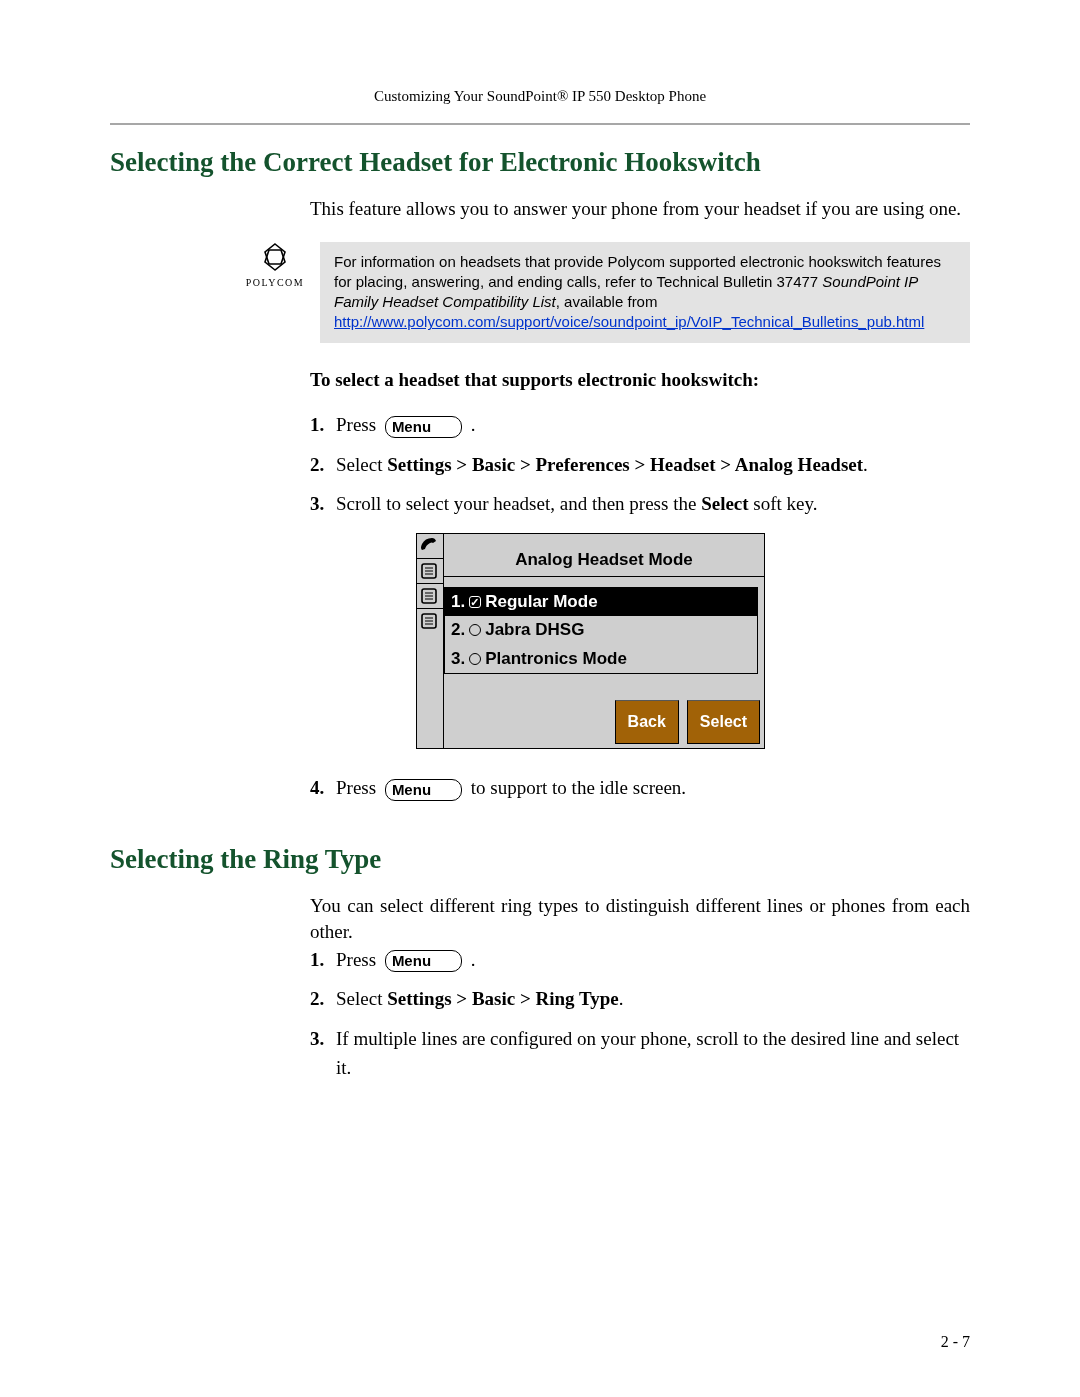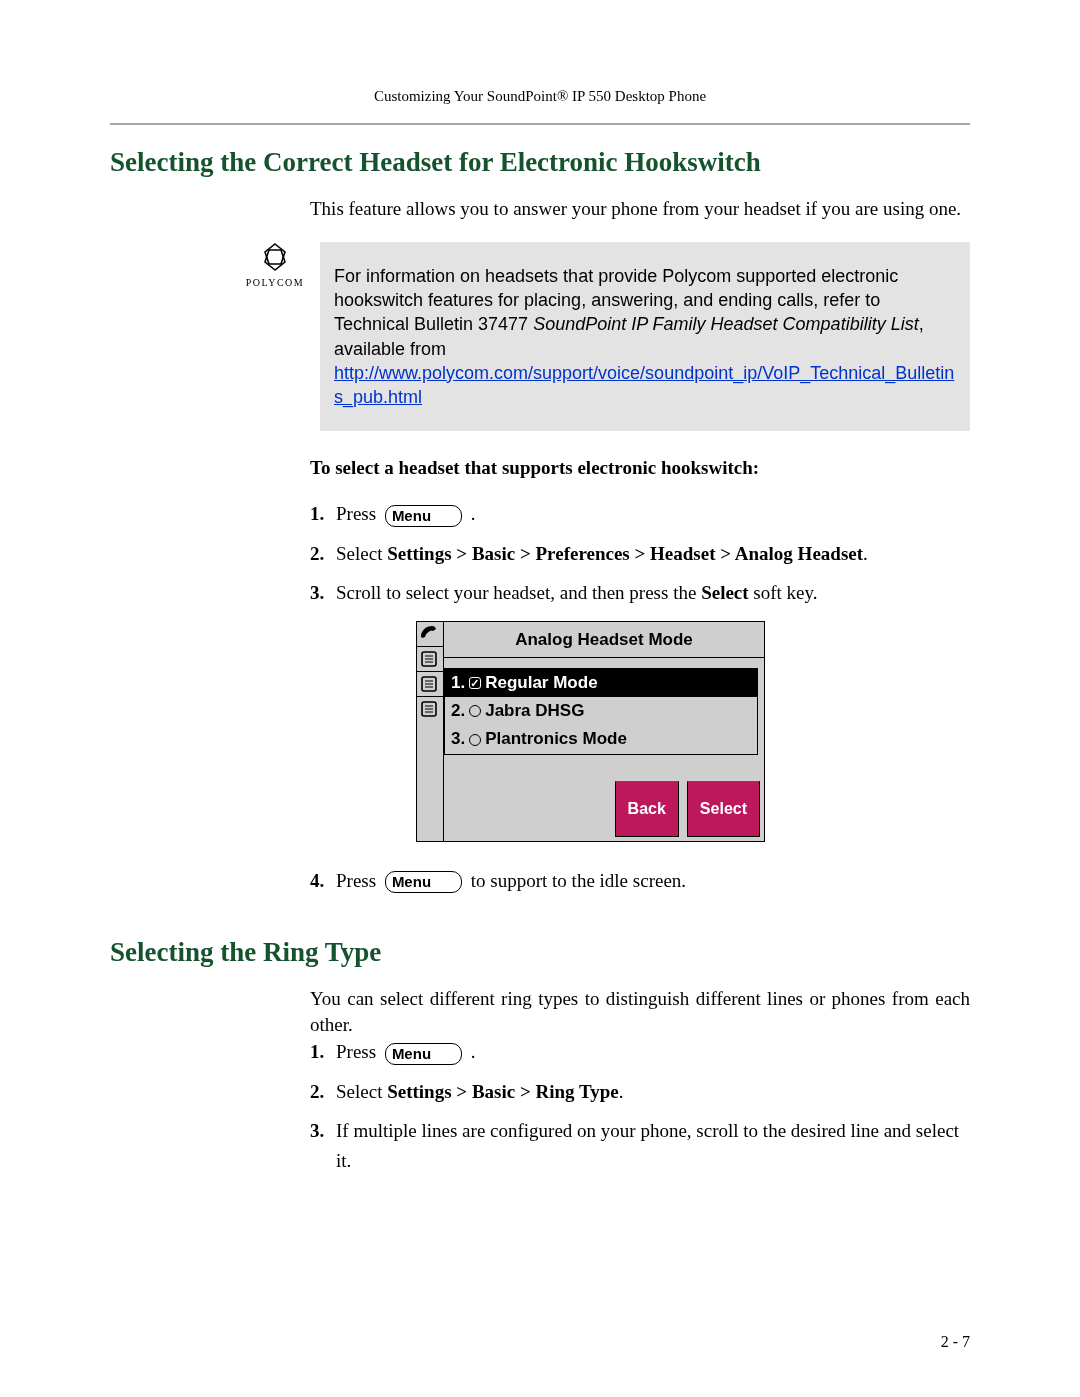--- a/index.html
+++ b/index.html
@@ -57,23 +57,23 @@
     font-size: 30px;
     line-height: 1;
   }
   .note-logo .brand {
     font-size: 10px;
     letter-spacing: 1.5px;
   }
   .note-box {
     flex: 1;
     background: #e3e3e3;
-    padding: 22px 14px;
+    padding: 10px 14px;
     font-family: Arial, Helvetica, sans-serif;
-    font-size: 18px;
+    font-size: 15px;
     line-height: 1.35;
     margin-right: 0;
   }
   .note-box em { font-style: italic; }
   .note-box a {
     color: #0033cc;
     text-decoration: underline;
     word-break: break-all;
   }
   .sub-heading {
@@ -141,21 +141,21 @@
     position: relative;
     background: #cfcfcf;
   }
   .side-cell svg { display:block; }
   .phone-main {
     flex: 1;
     padding: 0 0 0 0;
   }
   .phone-title {
     text-align: center;
-    padding: 5px 0 3px 0;
+    padding: 13px 0 3px 0;
     border-bottom: 1.5px solid #000;
     font-size: 17px;
   }
   .phone-gap {
     height: 10px;
   }
   .phone-list {
     border: 1.5px solid #000;
     margin: 0 6px 0 0;
   }
@@ -185,24 +185,24 @@
     font-size: 11px;
     left: 0; top: -3px;
   }
   .phone-softkeys {
     display: flex;
     justify-content: flex-end;
     gap: 8px;
     padding: 26px 4px 4px 0;
   }
   .softkey {
-    background: #be185d;
+    background: #a16207;
     color: #fff;
     font-size: 16px;
-    padding: 17px 12px;
+    padding: 11px 12px;
     border: 1.5px solid #000;
     border-top-color:#575757;
     line-height: 20px;
   }
   .page-num {
     position: absolute;
     bottom: 46px;
     right: 110px;
     font-size: 16px;
     margin-top: 26px;

